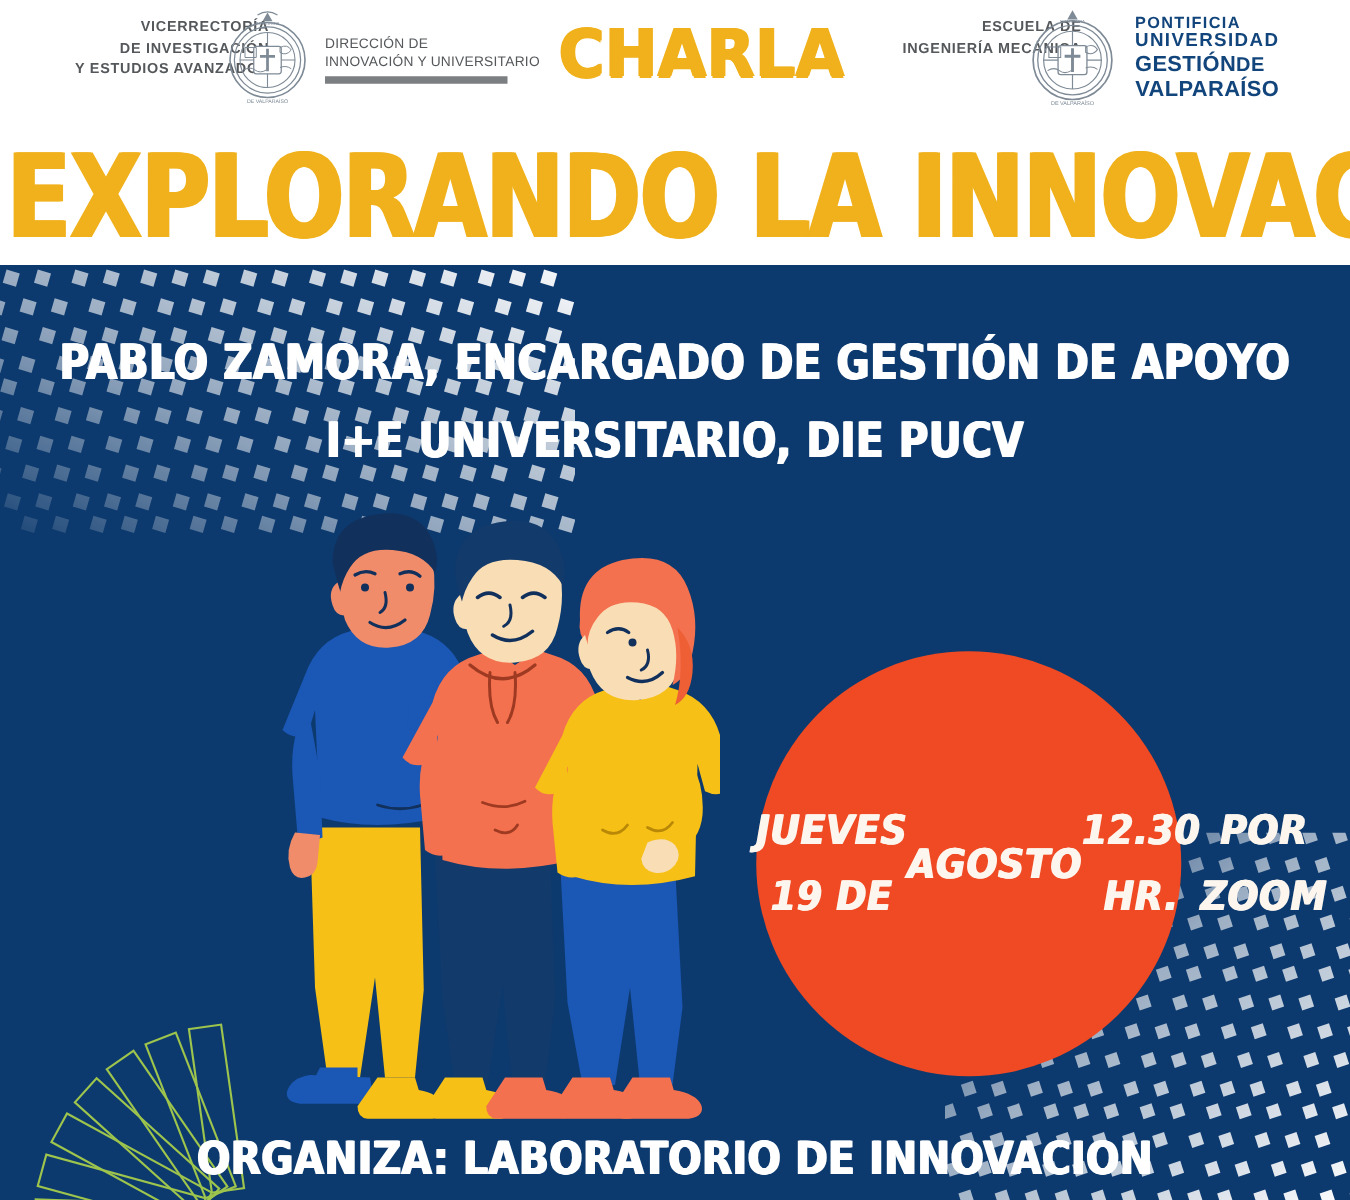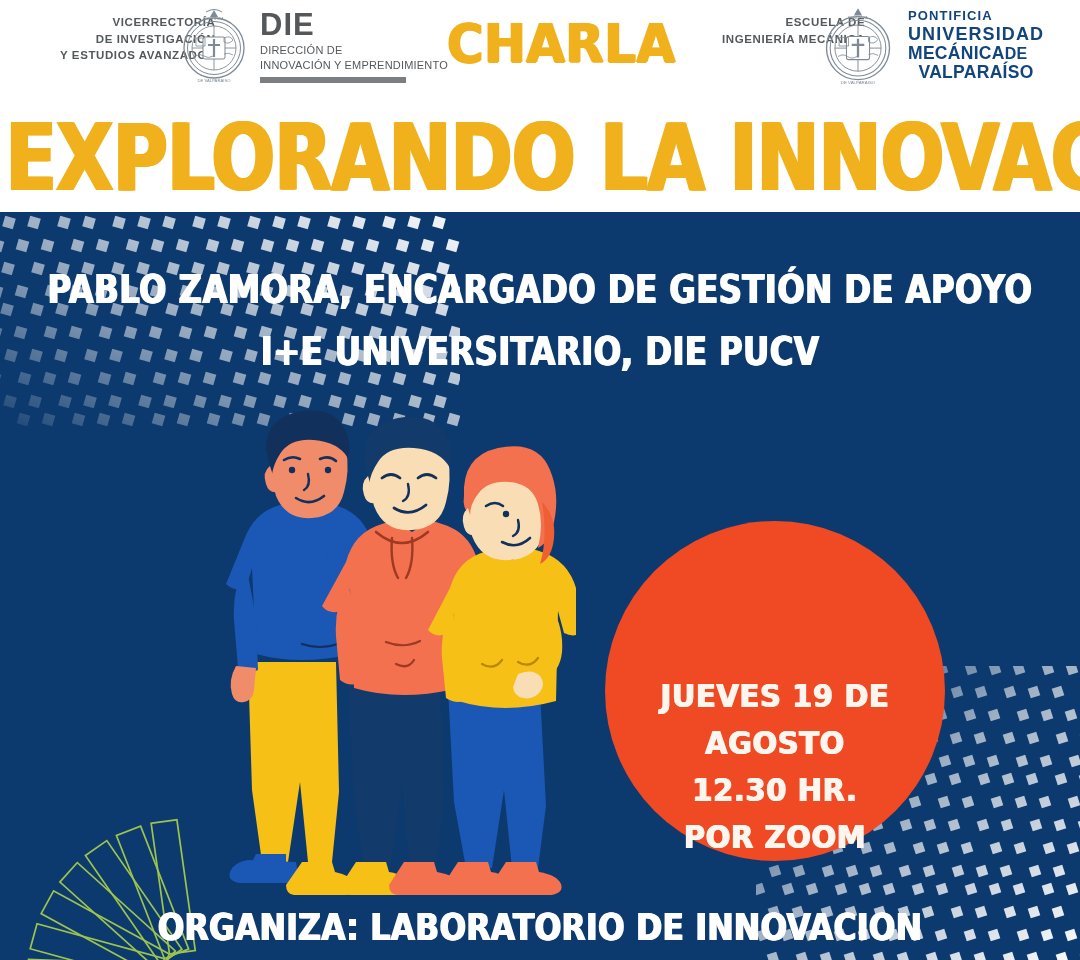--- a/index.html
+++ b/index.html
@@ -80,21 +80,21 @@
   }
 
   .pucv-name {
     color: #12457c;
     line-height: 1.12;
     font-size: 14px;
     font-weight: bold;
     letter-spacing: 0.3px;
   }
   .pucv-name .l1 { font-size: 13px; letter-spacing: 1.1px;}
-  .pucv-name .l2 { font-size: 18px; letter-spacing: 1.1px;}
+  .pucv-name .l2 { font-size: 15px; letter-spacing: 1.1px;}
   .pucv-name .l3 { font-size: 17.5px; }
   .pucv-name .l4 { font-size: 17.5px; text-align: center; }
   .pucv-name .de { font-size: 16px; }
 
   
   .seal { display: block; }
 
   .charla {
     position: absolute;
     left: 447px;
@@ -149,23 +149,24 @@
   .date-circle {
     position: absolute;
     left: 605px;
     top: 521px;
     width: 340px;
     height: 340px;
     border-radius: 50%;
     background: #ef4a23;
     z-index: 12;
     display: flex;
-    flex-direction: column;
+    flex-direction: row;
     align-items: center;
-    justify-content: flex-end;
+    justify-content: space-between;
+    font-style: italic;
   }
   .date-circle .dline {
     color: #fdf6ee;
     font-family: "DejaVu Sans", sans-serif;
     font-weight: bold;
     font-size: 29px;
     letter-spacing: 0.6px;
     line-height: 1.62;
     text-align: center;
     transform: scaleY(1.12);
@@ -748,24 +749,23 @@
             <path d="M36 33 v18 M30 39 h12" stroke-width="2.2" stroke="#7e8a96"></path>
             <path d="M18 32 h9 v8 h-9 z" stroke-width="0.8"></path>
             <path d="M46 32 q6 -3 9 2 q-4 5 -9 2 z" stroke-width="0.8"></path>
             <path d="M17 50 q5 -3 9 0 q4 3 9 0" stroke-width="0.8"></path>
             <path d="M46 48 q5 -2 9 1" stroke-width="0.8"></path>
             <text x="36" y="14" font-size="3.4" fill="#7e8a96" stroke="none" text-anchor="middle" font-family="'Liberation Sans',sans-serif">PONTIFICIA</text>
             <text x="36" y="76" font-size="4.2" fill="#7e8a96" stroke="none" text-anchor="middle" font-family="'Liberation Sans',sans-serif">DE VALPARAÍSO</text>
           </g>
         </svg>
         <div>
-          <div class="die-word">DIE</div>
           <div class="die-sub">
             <div>DIRECCIÓN DE</div>
-            <div>INNOVACIÓN Y EMPRENDIMIENTO</div>
+            <div>INNOVACIÓN Y UNIVERSITARIO</div>
           </div>
           <div class="die-rule"></div>
         </div>
       </div>
 
       <div class="logo-block eim-block">
         <div class="logo-text-left">
           <div>ESCUELA DE</div>
           <div>INGENIERÍA MECÁNICA</div>
         </div>
@@ -786,21 +786,21 @@
             <path d="M17 50 q5 -3 9 0 q4 3 9 0" stroke-width="0.8"></path>
             <path d="M46 48 q5 -2 9 1" stroke-width="0.8"></path>
             <text x="36" y="14" font-size="3.4" fill="#7e8a96" stroke="none" text-anchor="middle" font-family="'Liberation Sans',sans-serif">PONTIFICIA</text>
             <text x="36" y="76" font-size="4.2" fill="#7e8a96" stroke="none" text-anchor="middle" font-family="'Liberation Sans',sans-serif">DE VALPARAÍSO</text>
           </g>
         </svg>
         <div class="pucv-name">
           <div class="l1">PONTIFICIA</div>
           <div class="l2">UNIVERSIDAD</div>
           <div class="l3">
-            <span>MECÁNICA</span><span class="de">DE</span>
+            <span>GESTIÓN</span><span class="de">DE</span>
           </div>
           <div class="l4">VALPARAÍSO</div>
         </div>
       </div>
 
     </div>
 
     <div class="charla">CHARLA</div>
     <div class="main-title">EXPLORANDO LA INNOVACIÓN</div>
   </div>

